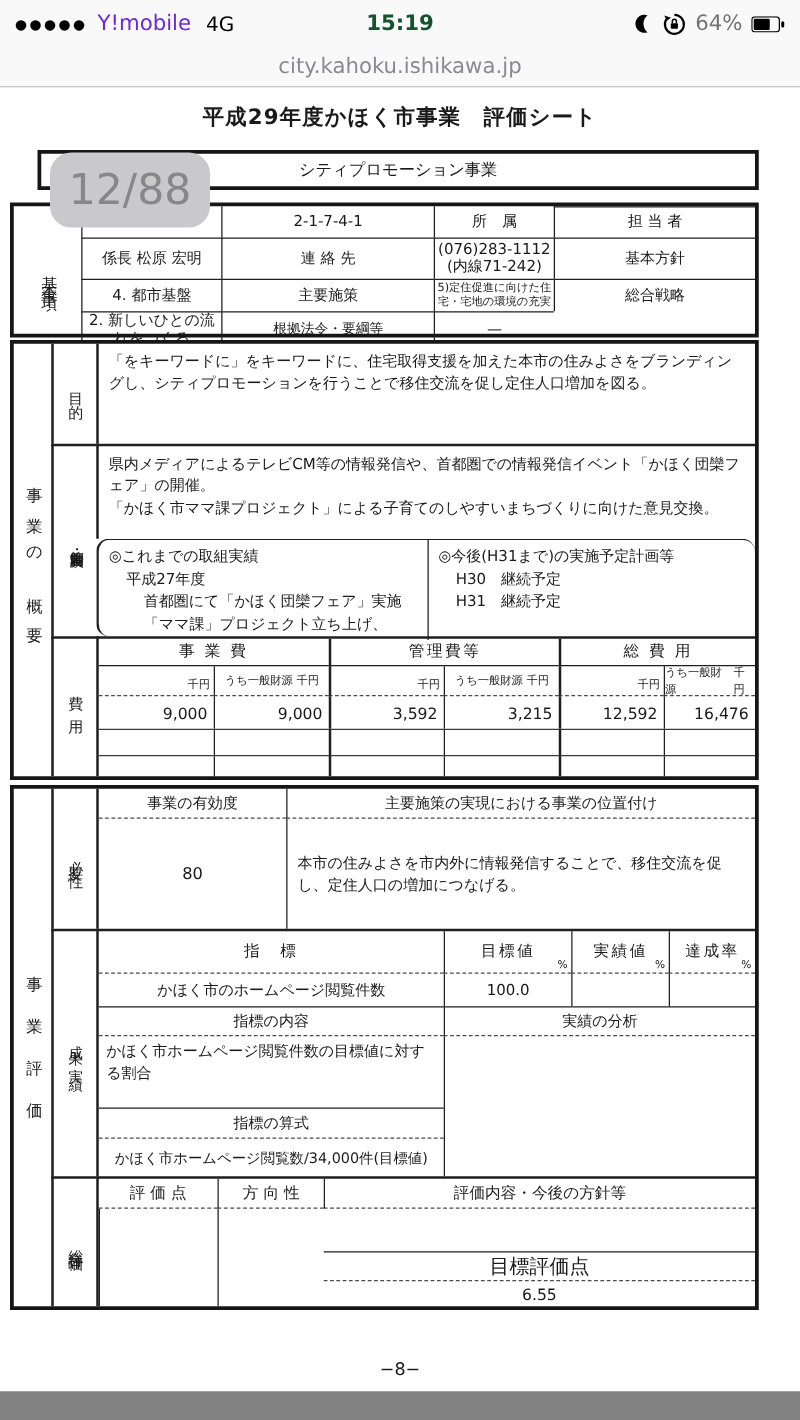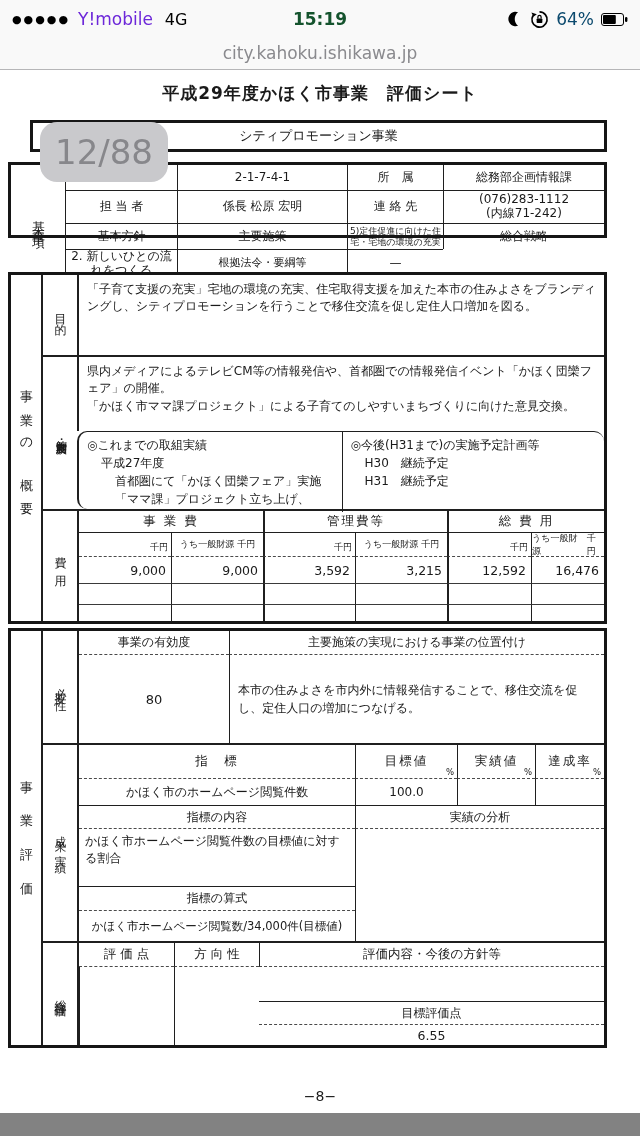--- a/index.html
+++ b/index.html
@@ -9,38 +9,38 @@
 
   
   .topbar { position:absolute; top:0; left:0; width:640px; height:70px; background:#f9f9f9; border-bottom:1px solid #b6b6b8; }
   .statusbar { position:absolute; top:0; left:0; width:640px; height:38px; display:flex; align-items:center; padding:0 12px; font-size:16px; }
   .sb-left { display:flex; align-items:center; gap:8px; }
   .dots { font-size:11px; letter-spacing:2px; color:#000; }
   .carrier { font-size:17px; color:#6d28d9; }
   .network { font-size:16px; color:#000; margin-left:4px; }
   .sb-time { position:absolute; left:0; right:0; text-align:center; font-size:17px; font-weight:700; color:#14532d; }
   .sb-right { margin-left:auto; display:flex; align-items:center; gap:7px; z-index:2; }
-  .batt-pct { font-size:17px; color:#0c4a6e; }
+  .batt-pct { font-size:17px; color:#737373; }
   .urlbar { position:absolute; top:38px; left:0; width:640px; height:30px; display:flex; align-items:center; justify-content:center; }
   .url-text { font-size:17px; color:#8a8a8e; }
 
   
   .badge { position:absolute; left:40px; top:122px; width:128px; height:60px; background:#c9c9cc;
            border-radius:17px; display:flex; align-items:center; justify-content:center;
            font-size:34px; font-weight:500; color:#87878b; z-index:10; }
 
   
   .doc { position:absolute; top:70px; left:0; width:640px; height:1043px; background:#fff; }
   .doc-title { position:absolute; top:12px; left:0; width:640px; text-align:center; font-size:17px; font-weight:700; letter-spacing:1px; }
 
   .box { border:3px solid #161616; background:#fff; position:absolute; }
   .t1 { left:30px; top:50px; width:577px; height:32px; display:flex; align-items:center; justify-content:center; font-size:13px; }
 
   
-  .t2 { left:8px; top:92px; width:599px; height:76px; display:grid;
+  .t2 { left:8px; top:92px; width:599px; height:108px; display:grid;
         grid-template-columns:54px 112px 170px 96px 1fr;
         grid-template-rows:25px 33px 26px 1fr; }
   .t2 .cell { border-left:1px solid #1f1f1f; border-top:1px solid #1f1f1f; display:flex; align-items:center; justify-content:center; text-align:center; font-size:12px; line-height:1.15; }
   .t2 .r1 { border-top:none; }
   .vlabel { writing-mode:vertical-rl; text-orientation:upright; display:flex; align-items:center; justify-content:center; font-size:13px; }
   .t2 .seclbl { grid-row:1/5; grid-column:1; border:none; letter-spacing:0.45em; }
   .small-cell { font-size:9px !important; }
   .twoline { flex-direction:column; }
 
   
@@ -94,21 +94,21 @@
   .resgrid .vc { display:flex; align-items:center; justify-content:center; font-size:12px; }
   .resgrid .h3 { display:flex; align-items:center; justify-content:center; font-size:12px; border-top:1px solid #1f1f1f; border-bottom:1px dashed #4a4a4a; }
   .resgrid .detail { padding:4px 6px; font-size:12px; line-height:1.4; border-bottom:1px solid #1f1f1f; }
   .resgrid .analysis { grid-column:2/5; grid-row:4/7; border-left:1px solid #1f1f1f; }
   .resgrid .h4 { display:flex; align-items:center; justify-content:center; font-size:12px; border-bottom:1px dashed #4a4a4a; }
   .resgrid .formula { display:flex; align-items:center; justify-content:center; font-size:11.5px; }
 
   .ovrgrid { display:grid; grid-template-columns:95px 85px 1fr; grid-template-rows:24px 34px 24px 1fr; }
   .ovrgrid .h { display:flex; align-items:center; justify-content:center; font-size:12.5px; border-bottom:1px dashed #4a4a4a; }
   .ovrgrid .spancell { grid-row:2/5; }
-  .ovrgrid .tsh { border-top:1px solid #1f1f1f; border-bottom:1px dashed #4a4a4a; display:flex; align-items:center; justify-content:center; font-size:12px; }
+  .ovrgrid .tsh { border-top:1px solid #1f1f1f; border-bottom:1px dashed #4a4a4a; display:flex; align-items:center; justify-content:center; font-size:16px; }
   .ovrgrid .tsv { display:flex; align-items:center; justify-content:center; font-size:12.5px; }
 
   .footer-pg { position:absolute; top:1018px; left:0; width:640px; text-align:center; font-size:14px; }
   .graybar { position:absolute; top:1113px; left:0; width:640px; height:23px; background:#828282; }
 
   svg { display:block; }
 </style>
 </head>
 <body>
 
@@ -158,45 +158,45 @@
     <div class="doc-title">平成29年度かほく市事業　評価シート</div>
 
     <div class="box t1">シティプロモーション事業</div>
 
     <div class="box t2">
       <div class="vlabel seclbl">基本事項</div>
 
       <div class="cell r1"></div>
       <div class="cell r1">2-1-7-4-1</div>
       <div class="cell r1">所　属</div>
-      <div class="cell r1">総務部企画情報課</div>
 
       <div class="cell">担 当 者</div>
       <div class="cell">係長 松原 宏明</div>
       <div class="cell">連 絡 先</div>
       <div class="cell twoline">
         <div>(076)283-1112</div>
         <div>(内線71-242)</div>
       </div>
 
       <div class="cell">基本方針</div>
+      <div class="cell">4. 都市基盤</div>
       <div class="cell">主要施策</div>
       <div class="cell small-cell">5)定住促進に向けた住宅・宅地の環境の充実</div>
 
       <div class="cell">総合戦略</div>
       <div class="cell">2. 新しいひとの流れをつくる</div>
       <div class="cell" style="font-size:11px;">根拠法令・要綱等</div>
       <div class="cell">—</div>
     </div>
 
     <div class="box t3">
       <div class="vlabel seclbl">事業の概要</div>
 
       <div class="sublbl" style="grid-row:1;grid-column:2;letter-spacing:0.9em;">目的</div>
-      <div class="content textblock" style="grid-row:1;grid-column:3;">「子育て支援の充実」宅地の環境の充実、住宅取得支援を加えた本市の住みよさをブランディングし、シティプロモーションを行うことで移住交流を促し定住人口増加を図る。</div>
+      <div class="content textblock" style="grid-row:1;grid-column:3;">「をキーワードに」をキーワードに、住宅取得支援を加えた本市の住みよさをブランディングし、シティプロモーションを行うことで移住交流を促し定住人口増加を図る。</div>
 
       <div class="sublbl sep-top" style="grid-row:2/4;grid-column:2;letter-spacing:0.02em;font-size:11px;">制度等内容・実績</div>
       <div class="content textblock sep-top" style="grid-row:2;grid-column:3;">
         <div>県内メディアによるテレビCM等の情報発信や、首都圏での情報発信イベント「かほく団欒フェア」の開催。</div>
         <div>「かほく市ママ課プロジェクト」による子育てのしやすいまちづくりに向けた意見交換。</div>
       </div>
       <div class="content subgrid" style="grid-row:3;grid-column:3;border-top:1px solid #1f1f1f;border-radius:10px;">
         <div class="subcol">
           <div>◎これまでの取組実績</div>
           <div class="indent1">平成27年度</div>

